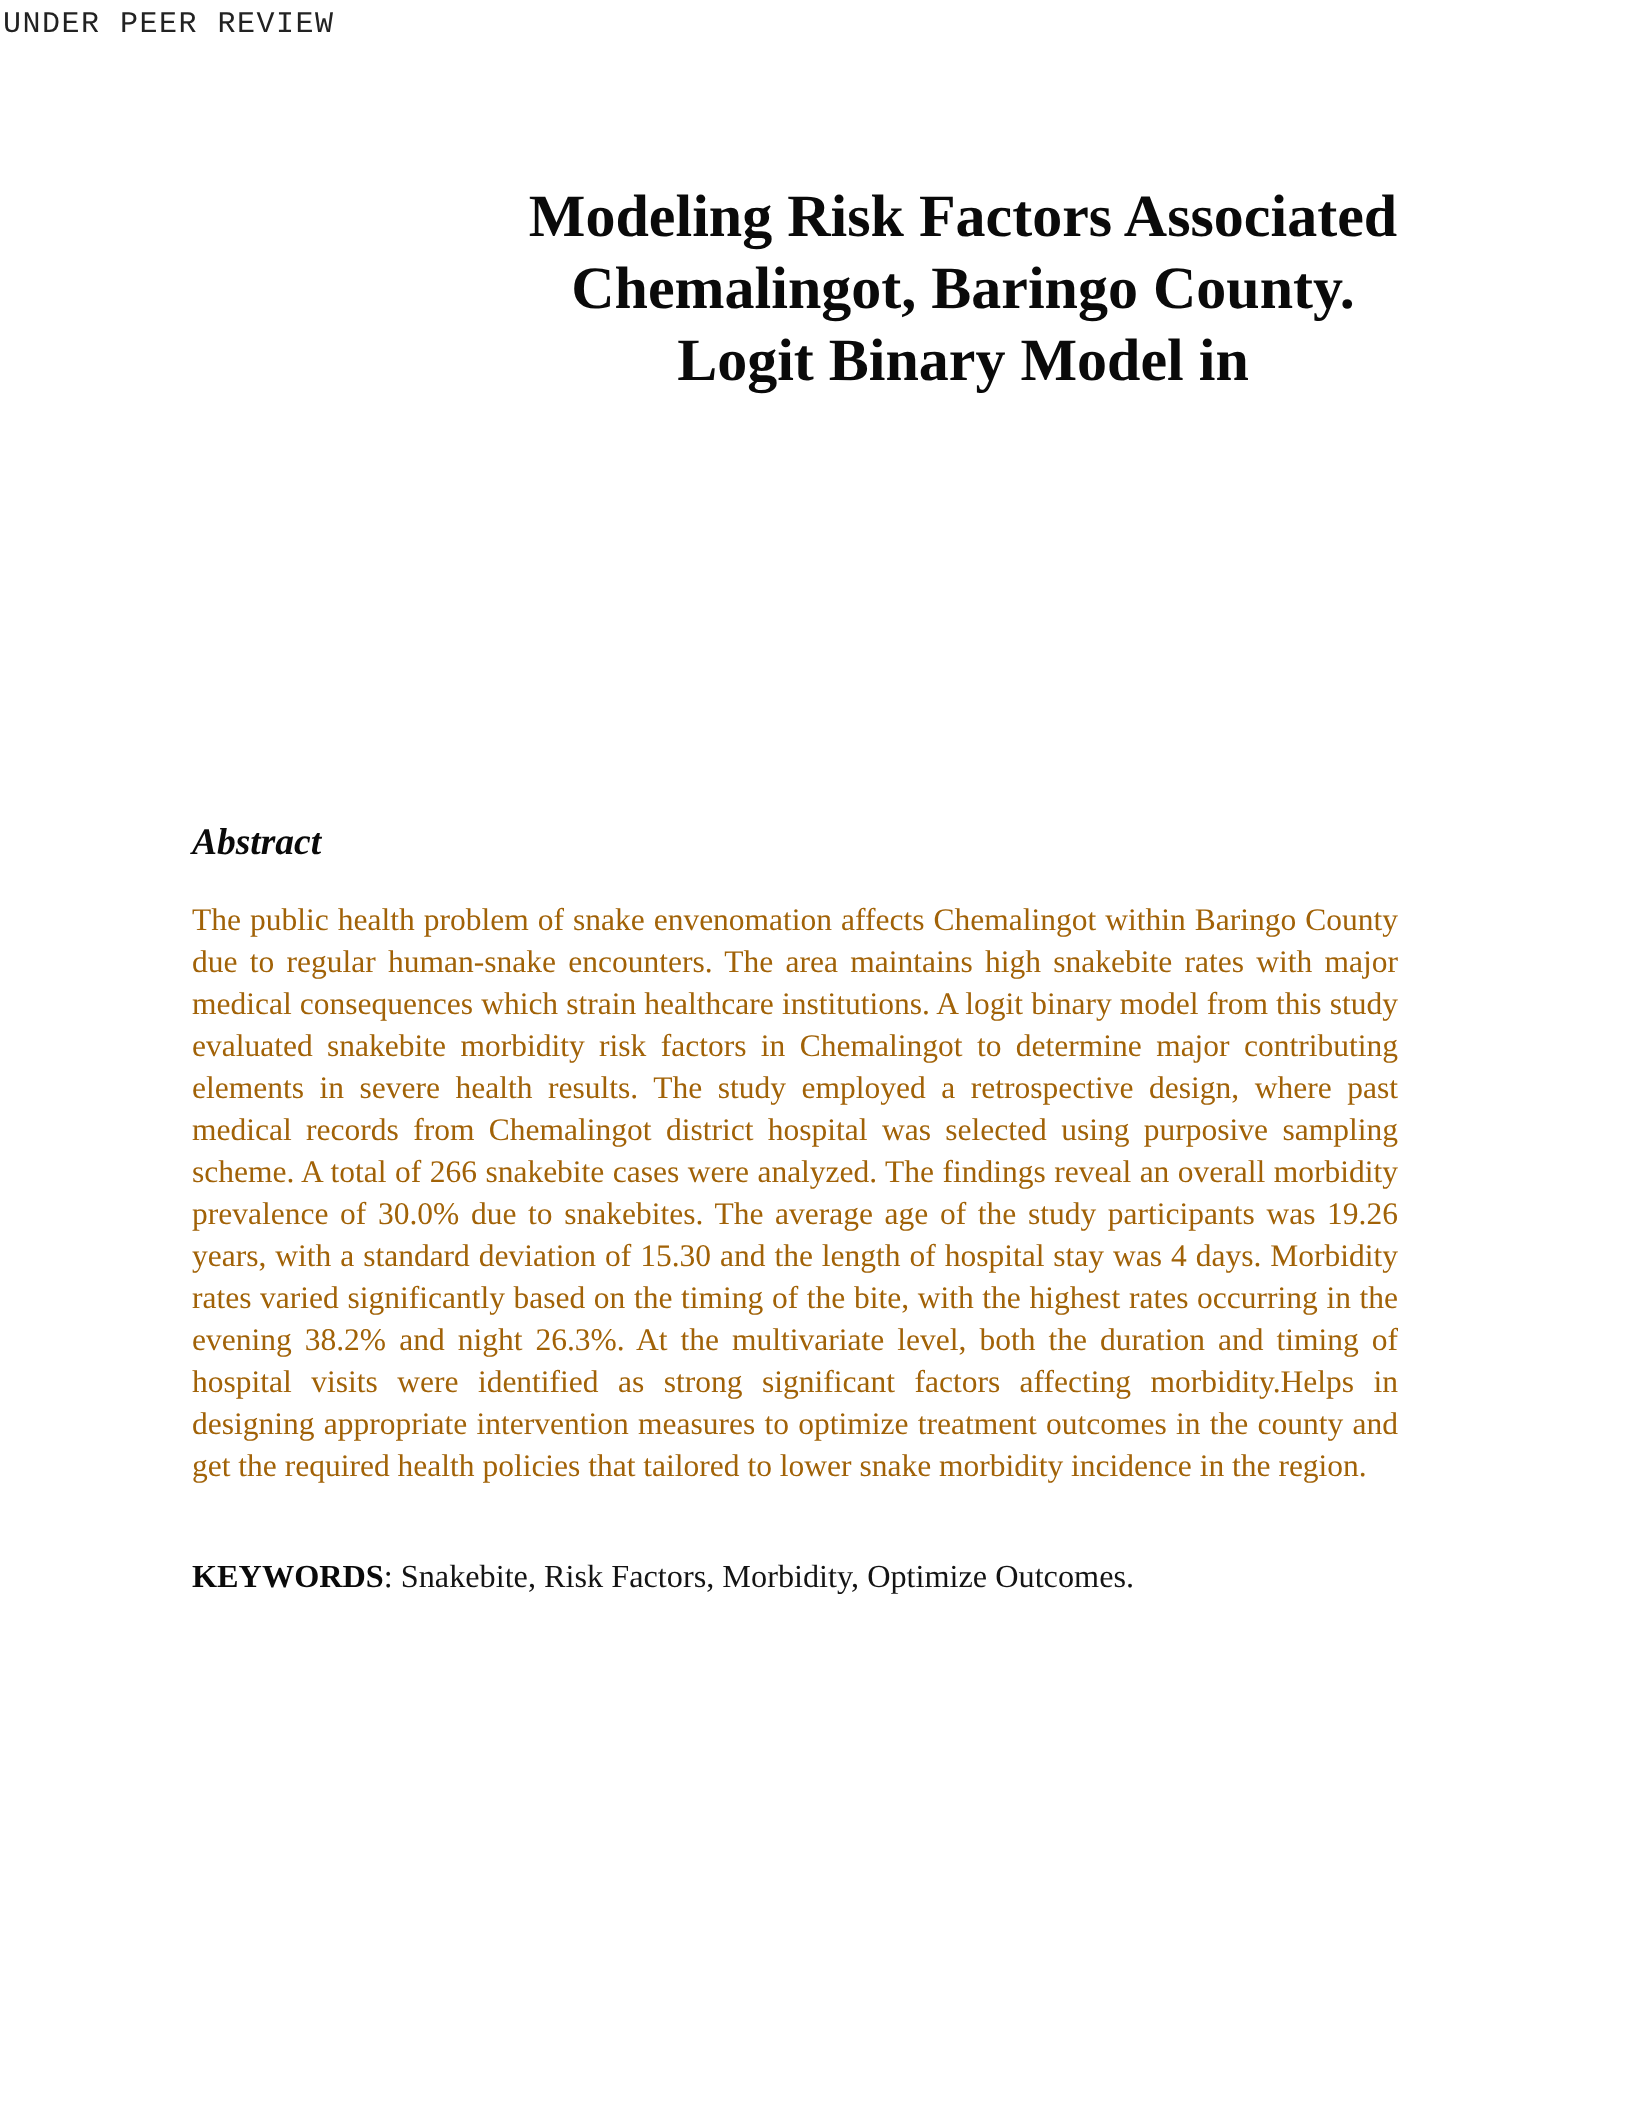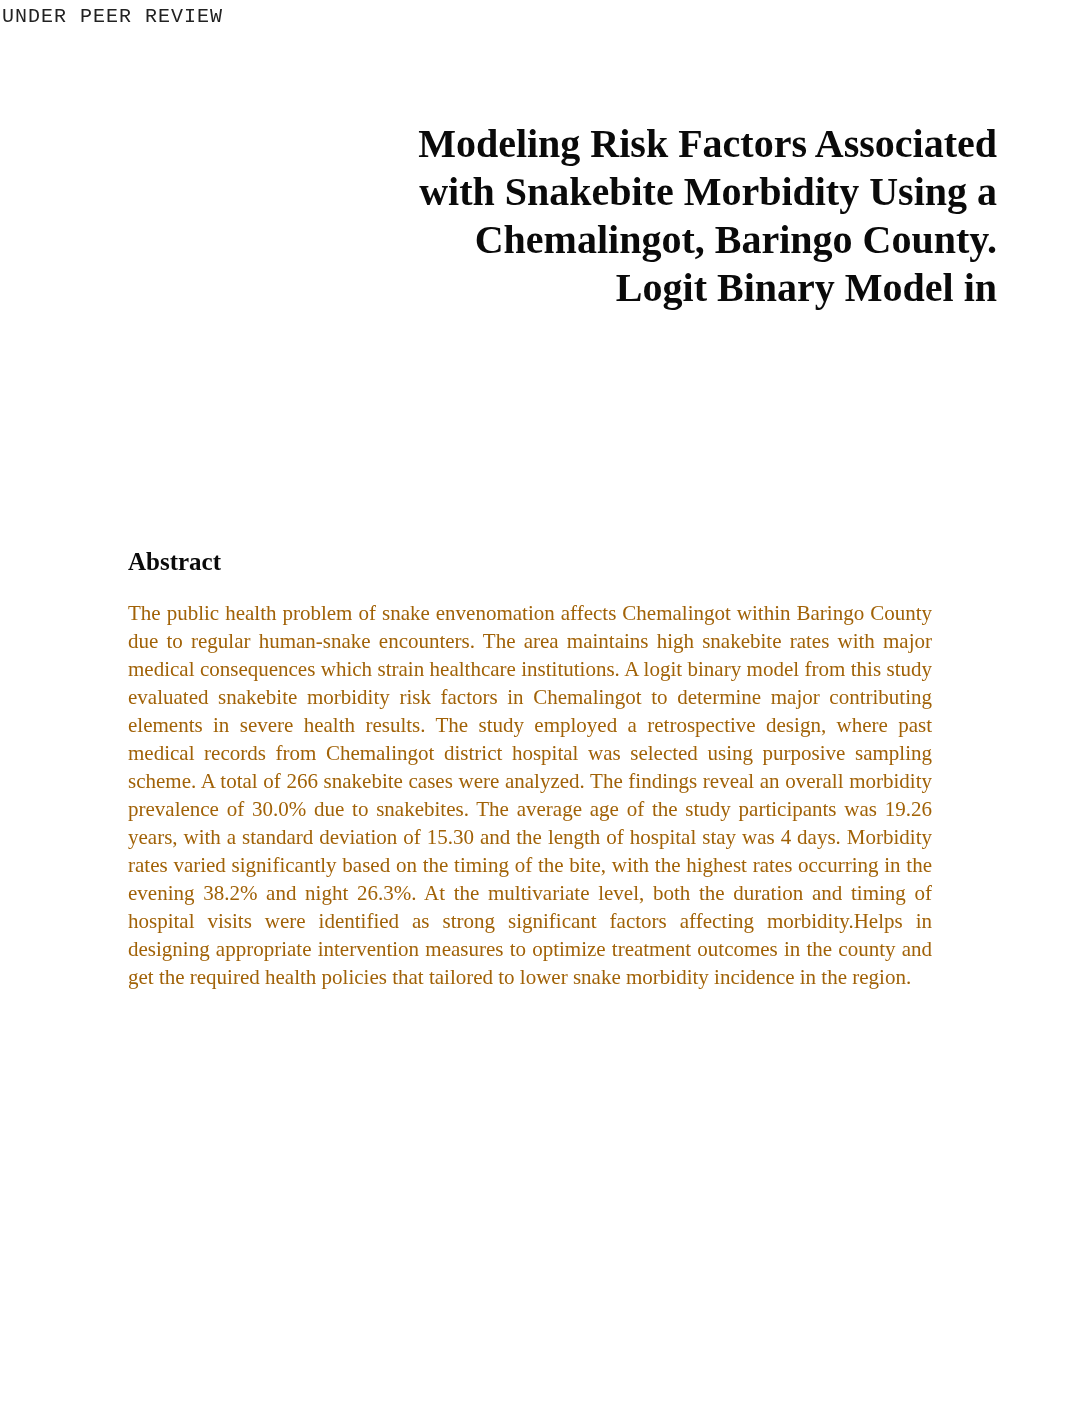--- a/index.html
+++ b/index.html
@@ -25,40 +25,41 @@
     letter-spacing: 1px;
     color: #222222;
     white-space: nowrap;
   }
   .title {
     position: absolute;
     top: 120px;
     left: 287px;
     width: 710px;
     margin: 0;
-    text-align: right;
+    text-align: center;
     font-family: "Liberation Serif", serif;
     font-weight: bold;
     font-size: 40px;
     line-height: 48px;
     color: #0a0a0a;
   }
   .title-line {
     display: block;
   }
   .abstract-heading {
     position: absolute;
     top: 547px;
     left: 128px;
     margin: 0;
     font-family: "Liberation Serif", serif;
     font-weight: bold;
     font-size: 25px;
     line-height: 30px;
     color: #0a0a0a;
+    font-style: italic;
   }
   .abstract-body {
     position: absolute;
     top: 599px;
     left: 128px;
     width: 804px;
     margin: 0;
     font-size: 21px;
     line-height: 28px;
     text-align: justify;
@@ -91,25 +92,27 @@
 </style>
 </head>
 <body>
 
 <div class="page">
 
   <div class="watermark">UNDER PEER REVIEW</div>
 
   <h1 class="title">
     <span class="title-line">Modeling Risk Factors Associated</span>
-    <span class="title-line">with Snakebite Morbidity Using a</span>
     <span class="title-line">Chemalingot, Baringo County.</span>
     <span class="title-line">Logit Binary Model in</span>
   </h1>
 
   <h2 class="abstract-heading">Abstract</h2>
 
   <p class="abstract-body">The public health problem of snake envenomation affects Chemalingot  within Baringo County due to regular human-snake encounters. The area maintains  high snakebite rates with major medical consequences which strain healthcare institutions. A logit binary model from this study evaluated snakebite morbidity risk factors in Chemalingot to determine major contributing elements in severe health results. The study employed a retrospective design, where past medical records from Chemalingot district hospital was selected using purposive sampling scheme. A total of 266 snakebite cases were analyzed. The findings reveal an overall morbidity prevalence of 30.0% due to snakebites. The average age of the study participants was 19.26 years, with a standard deviation of 15.30 and the  length of hospital stay was 4 days. Morbidity rates varied significantly based on the timing of the bite, with the highest rates occurring in the evening 38.2%  and  night 26.3%. At the multivariate level, both the duration and timing of hospital visits were identified as strong significant factors affecting morbidity.Helps in designing appropriate intervention measures to optimize treatment outcomes in the county and get the required health policies that tailored to lower snake morbidity incidence in the region.</p>
 
+  <p class="keywords">
+    <span class="kw-label">KEYWORDS</span><span>: Snakebite, Risk Factors, Morbidity, Optimize Outcomes.</span>
+  </p>
 
   <div class="page-number">1</div>
 
 </div>
 
 </body></html>

